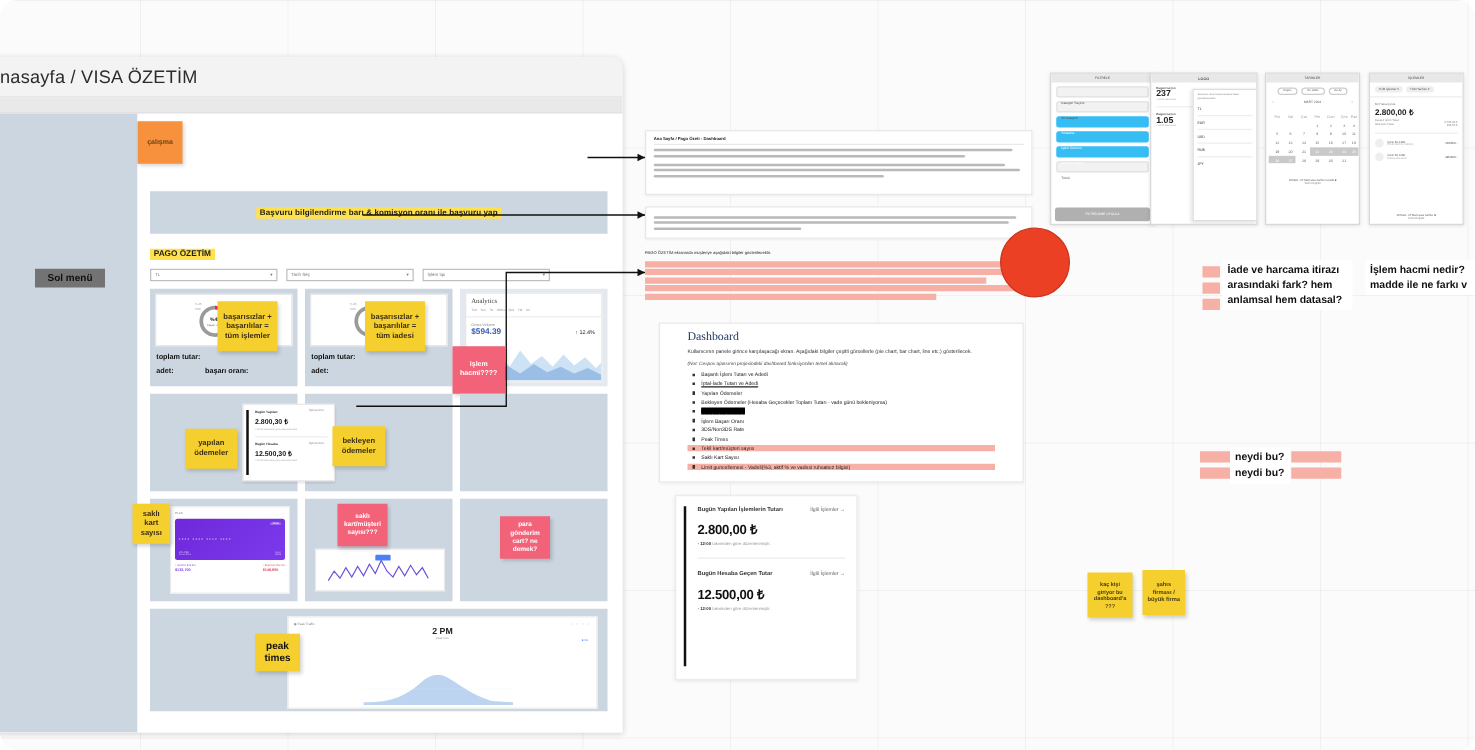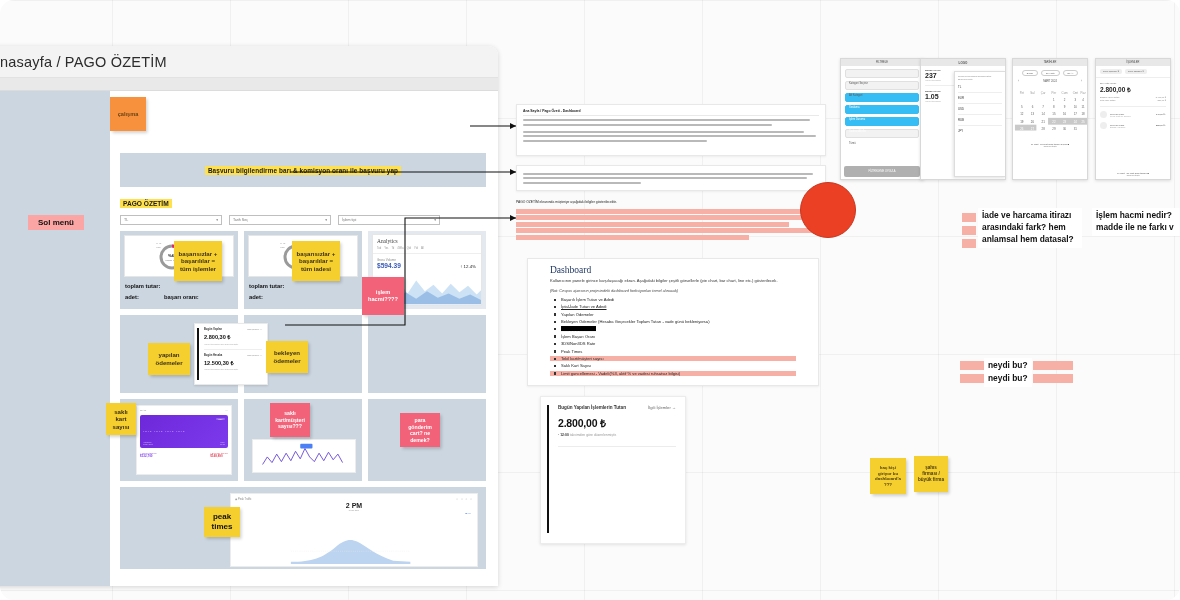--- a/index.html
+++ b/index.html
@@ -148,21 +148,21 @@
   }
 </style>
 </head>
 <body>
 
 <div id="canvas">
   <div id="grid"></div>
 
   <div id="window">
     <div id="wtitle">
-      <span>nasayfa / PAGO ÖZETİM</span>
+      <span>nasayfa / VISA ÖZETİM</span>
     </div>
     <div id="wtoolbar">
       
       
       
     </div>
 
     <div id="wbody">
       <div id="leftnav"></div>
       <div id="content">
@@ -325,21 +325,21 @@
             </svg>
           </div>
           <div class="note ny" style="left:84px;top:20px;width:36px;height:30px;font-size:8px;color:#111;">peak times</div>
         </div>
 
         <div class="note no" style="left:0px;top:6px;width:36px;height:34px;font-size:5.6px;color:#6b4414;">çalışma</div>
       </div>
     </div>
   </div>
 
-  <div class="note ny" style="left:28px;top:215px;width:56px;height:15px;font-size:8px;color:#111;box-shadow:none;background:#fca5a5;">Sol menü</div>
+  <div class="note ny" style="left:28px;top:215px;width:56px;height:15px;font-size:8px;color:#111;box-shadow:none;background:#737373;">Sol menü</div>
 
   <svg style="position:absolute;left:0;top:0;width:1180px;height:600px;pointer-events:none;">
     <path d="M470 126 L516 126" stroke="#111" stroke-width="1.1" fill="none"></path>
     <polygon points="516,126 510,123 510,129" fill="#111"></polygon>
     <path d="M290 172 L516 172" stroke="#111" stroke-width="1.1" fill="none"></path>
     <polygon points="516,172 510,169 510,175" fill="#111"></polygon>
     <path d="M285 325 L405 325 L405 218 L516 218" stroke="#111" stroke-width="1.1" fill="none"></path>
     <polygon points="516,218 510,215 510,221" fill="#111"></polygon>
   </svg>
 
@@ -393,20 +393,28 @@
   <div id="moneycards">
     <div class="mc">
       <div class="mc-hd">
         <span class="mc-t">Bugün Yapılan İşlemlerin Tutarı</span>
         <span class="mc-l">İlgili İşlemler  →</span>
       </div>
       <div class="mc-v">2.800,00 ₺</div>
       <div class="mc-n">• <b>12:00</b> <span>takvimden göre düzenlenmiştir.</span></div>
     </div>
     <div class="mc-div"></div>
+    <div class="mc">
+      <div class="mc-hd">
+        <span class="mc-t">Bugün Hesaba Geçen Tutar</span>
+        <span class="mc-l">İlgili İşlemler  →</span>
+      </div>
+      <div class="mc-v">12.500,00 ₺</div>
+      <div class="mc-n">• <b>12:00</b> <span>takvimden göre düzenlenmiştir.</span></div>
+    </div>
   </div>
 
   <div class="pinkbar" style="left:962px;top:213px;width:14px;"></div>
   <div class="pinkbar" style="left:962px;top:226px;width:14px;"></div>
   <div class="pinkbar" style="left:962px;top:239px;width:14px;"></div>
   <div class="anno" style="left:978px;top:208px;width:104px;">İade ve harcama itirazı arasındaki fark? hem anlamsal hem datasal?</div>
   <div class="anno" style="left:1092px;top:208px;width:92px;">İşlem hacmi nedir? madde ile ne farkı v</div>
 
   <div class="pinkbar" style="left:960px;top:361px;width:24px;"></div>
   <div class="pinkbar" style="left:1033px;top:361px;width:40px;"></div>

